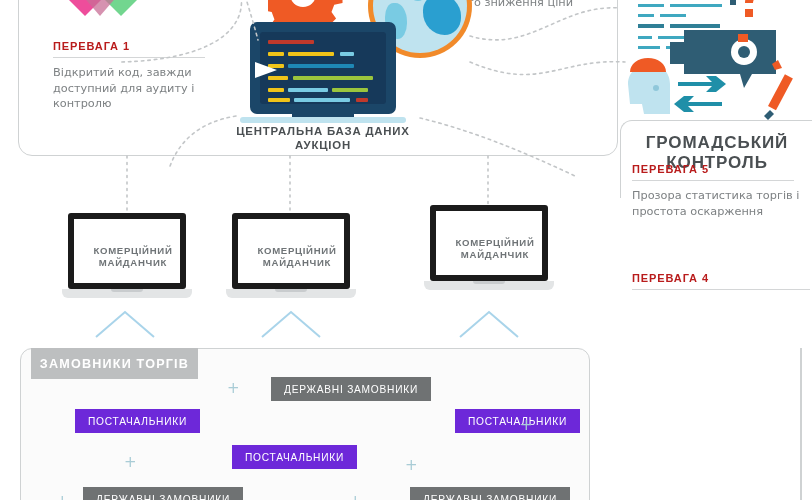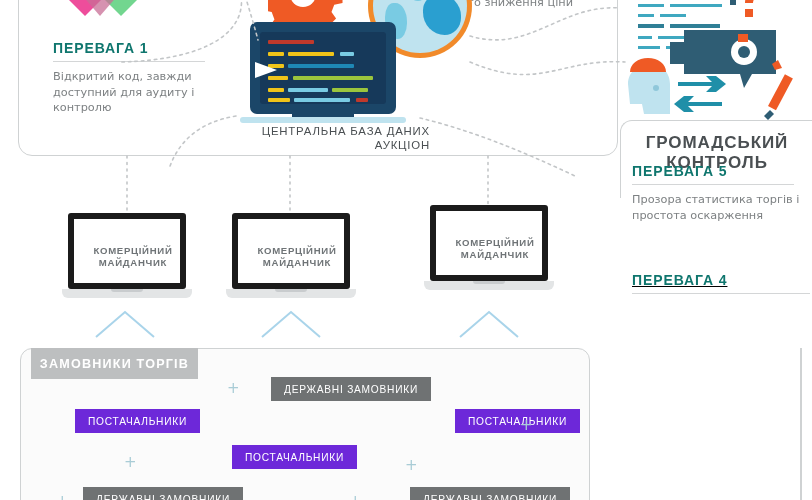--- a/index.html
+++ b/index.html
@@ -20,38 +20,38 @@
 
   
   .logo { position:absolute; left:44px; top:-22px; width:124px; height:40px; }
   .logo-tri { position:absolute; top:16px; width:0; height:0; }
   .tri-pink  { left:19px;  border-left:22px solid transparent; border-right:22px solid transparent; border-bottom:0; border-top:22px solid #ee4d9b; }
   .tri-green { left:55px;  border-left:22px solid transparent; border-right:22px solid transparent; border-bottom:0; border-top:22px solid #72d68f; }
   .tri-mid   { left:37px;  border-left:19px solid transparent; border-right:19px solid transparent; border-bottom:0; border-top:22px solid rgba(200,110,150,.75); }
 
   
   .adv-title {
-    color:#0f766e; font-size:14px; font-weight:bold; letter-spacing:.9px;
+    color:#b91c1c; font-size:11px; font-weight:bold; letter-spacing:.9px;
   }
   .adv-rule { height:1px; background:#d4d6d7; margin-top:5px; }
   .adv-body {
     color:#7d8183; font-size:11.3px; line-height:15.5px; margin-top:7px;
     font-family:"DejaVu Sans", sans-serif;
   }
   .adv1 { position:absolute; left:53px; top:40px; width:152px; }
   .adv1 .adv-rule { width:152px; }
 
   .adv2 {
     position:absolute; left:398px; top:-28px; width:175px; text-align:right;
   }
   .adv2 .adv-body { color:#7d8183; font-size:11.3px; line-height:16px; }
 
   .adv3 { position:absolute; left:632px; top:163px; width:172px; }
   .adv3 .adv-rule { width:162px; }
-  .adv4 { position:absolute; left:632px; top:272px; width:178px;text-decoration:underline; }
+  .adv4 { position:absolute; left:632px; top:272px; width:178px; }
   .adv4 .adv-rule { width:178px; }
 
   
   .gear {
     position:absolute; left:268px; top:-38px; width:76px; height:76px;
   }
   .globe {
     position:absolute; left:368px; top:-46px; width:104px; height:104px;
     border-radius:50%; background:#f18a2a;
     overflow:hidden;
@@ -77,22 +77,22 @@
   .mon-base {
     position:absolute; left:240px; top:117px; width:166px; height:6px;
     background:#bfe3ef; border-radius:3px;
   }
   .cursor {
     position:absolute; left:255px; top:62px; width:0; height:0;
     border-left:22px solid #ffffff; border-top:8px solid transparent; border-bottom:8px solid transparent;
   }
 
   .db-label {
-    position:absolute; left:216px; top:124px; width:214px; text-align:right;
-    color:#4a4f52; font-size:11.4px; font-weight:normal; letter-spacing:.8px; line-height:14px;
+    position:absolute; left:216px; top:124px; width:214px; text-align:center;
+    color:#4a4f52; font-size:11.4px; font-weight:bold; letter-spacing:.8px; line-height:14px;
   }
 
   
   .icon-cluster { position:absolute; left:626px; top:-40px; width:182px; height:170px; }
   .gk-label {
     position:absolute; left:626px; top:133px; width:182px;
     color:#4a4f52; font-size:17px; font-weight:bold; letter-spacing:.9px; text-align:center;
   }
   .right-panel {
     position:absolute; left:620px; top:120px; width:200px; height:78px;

